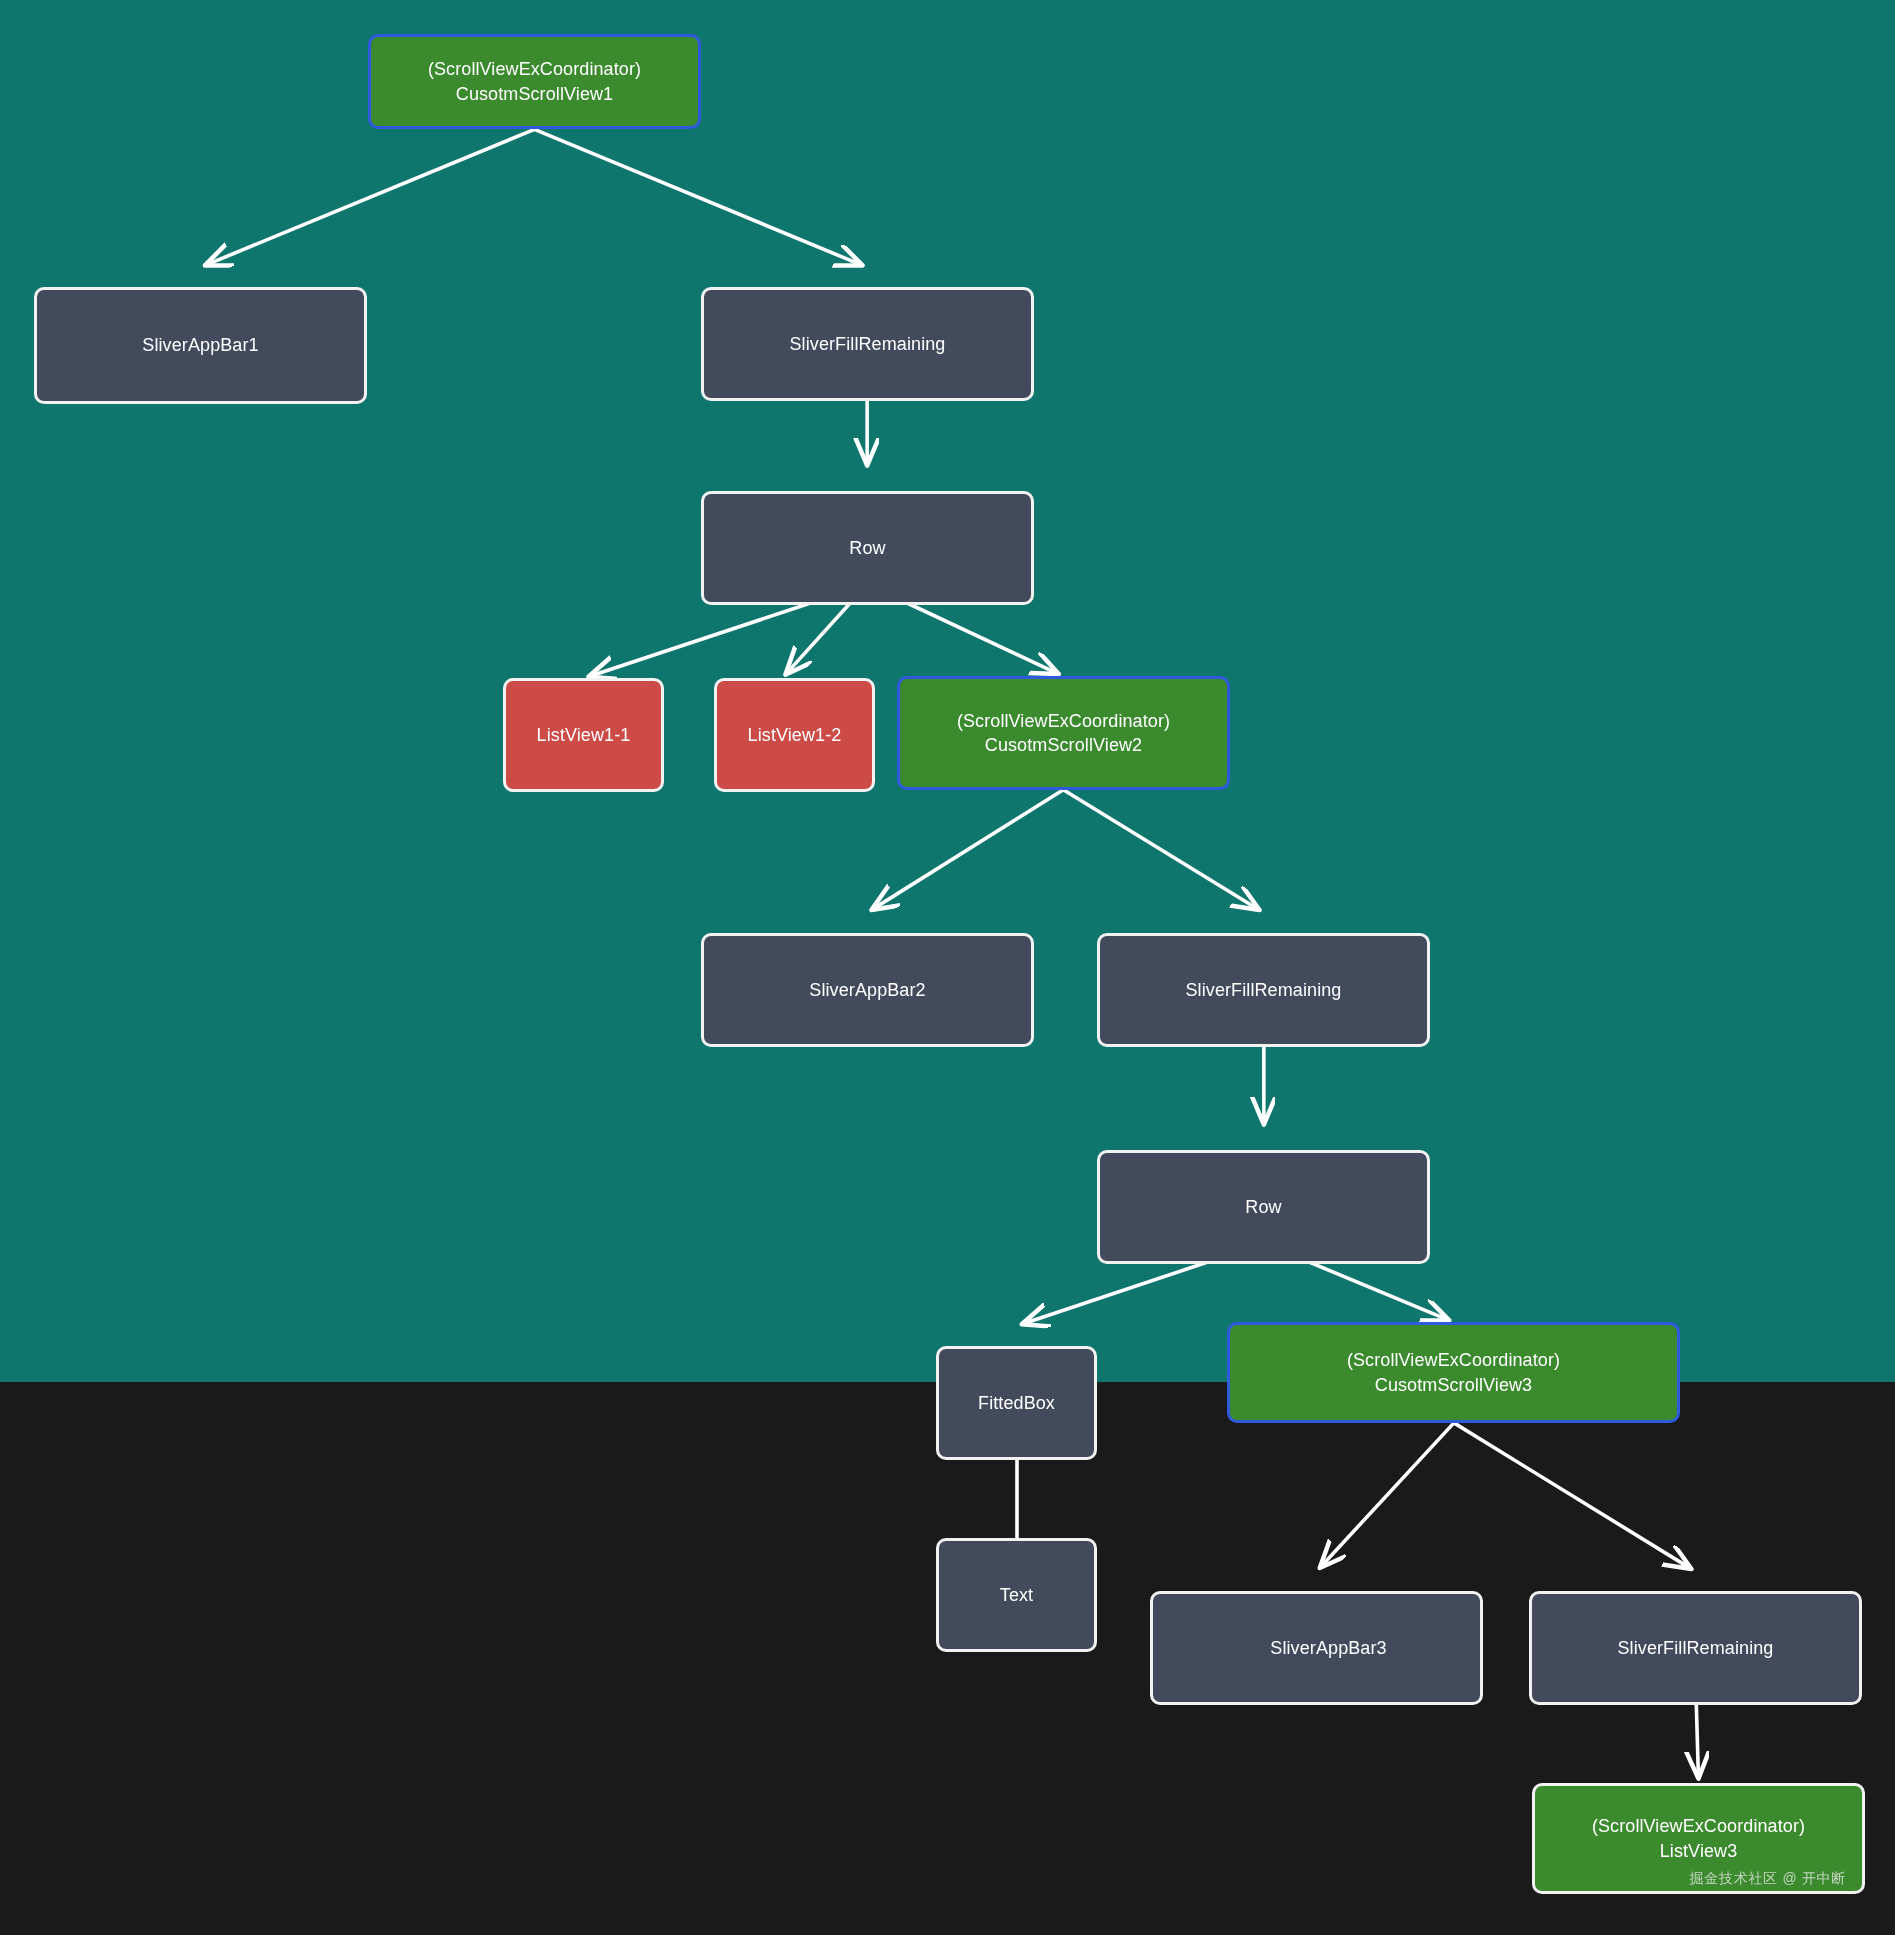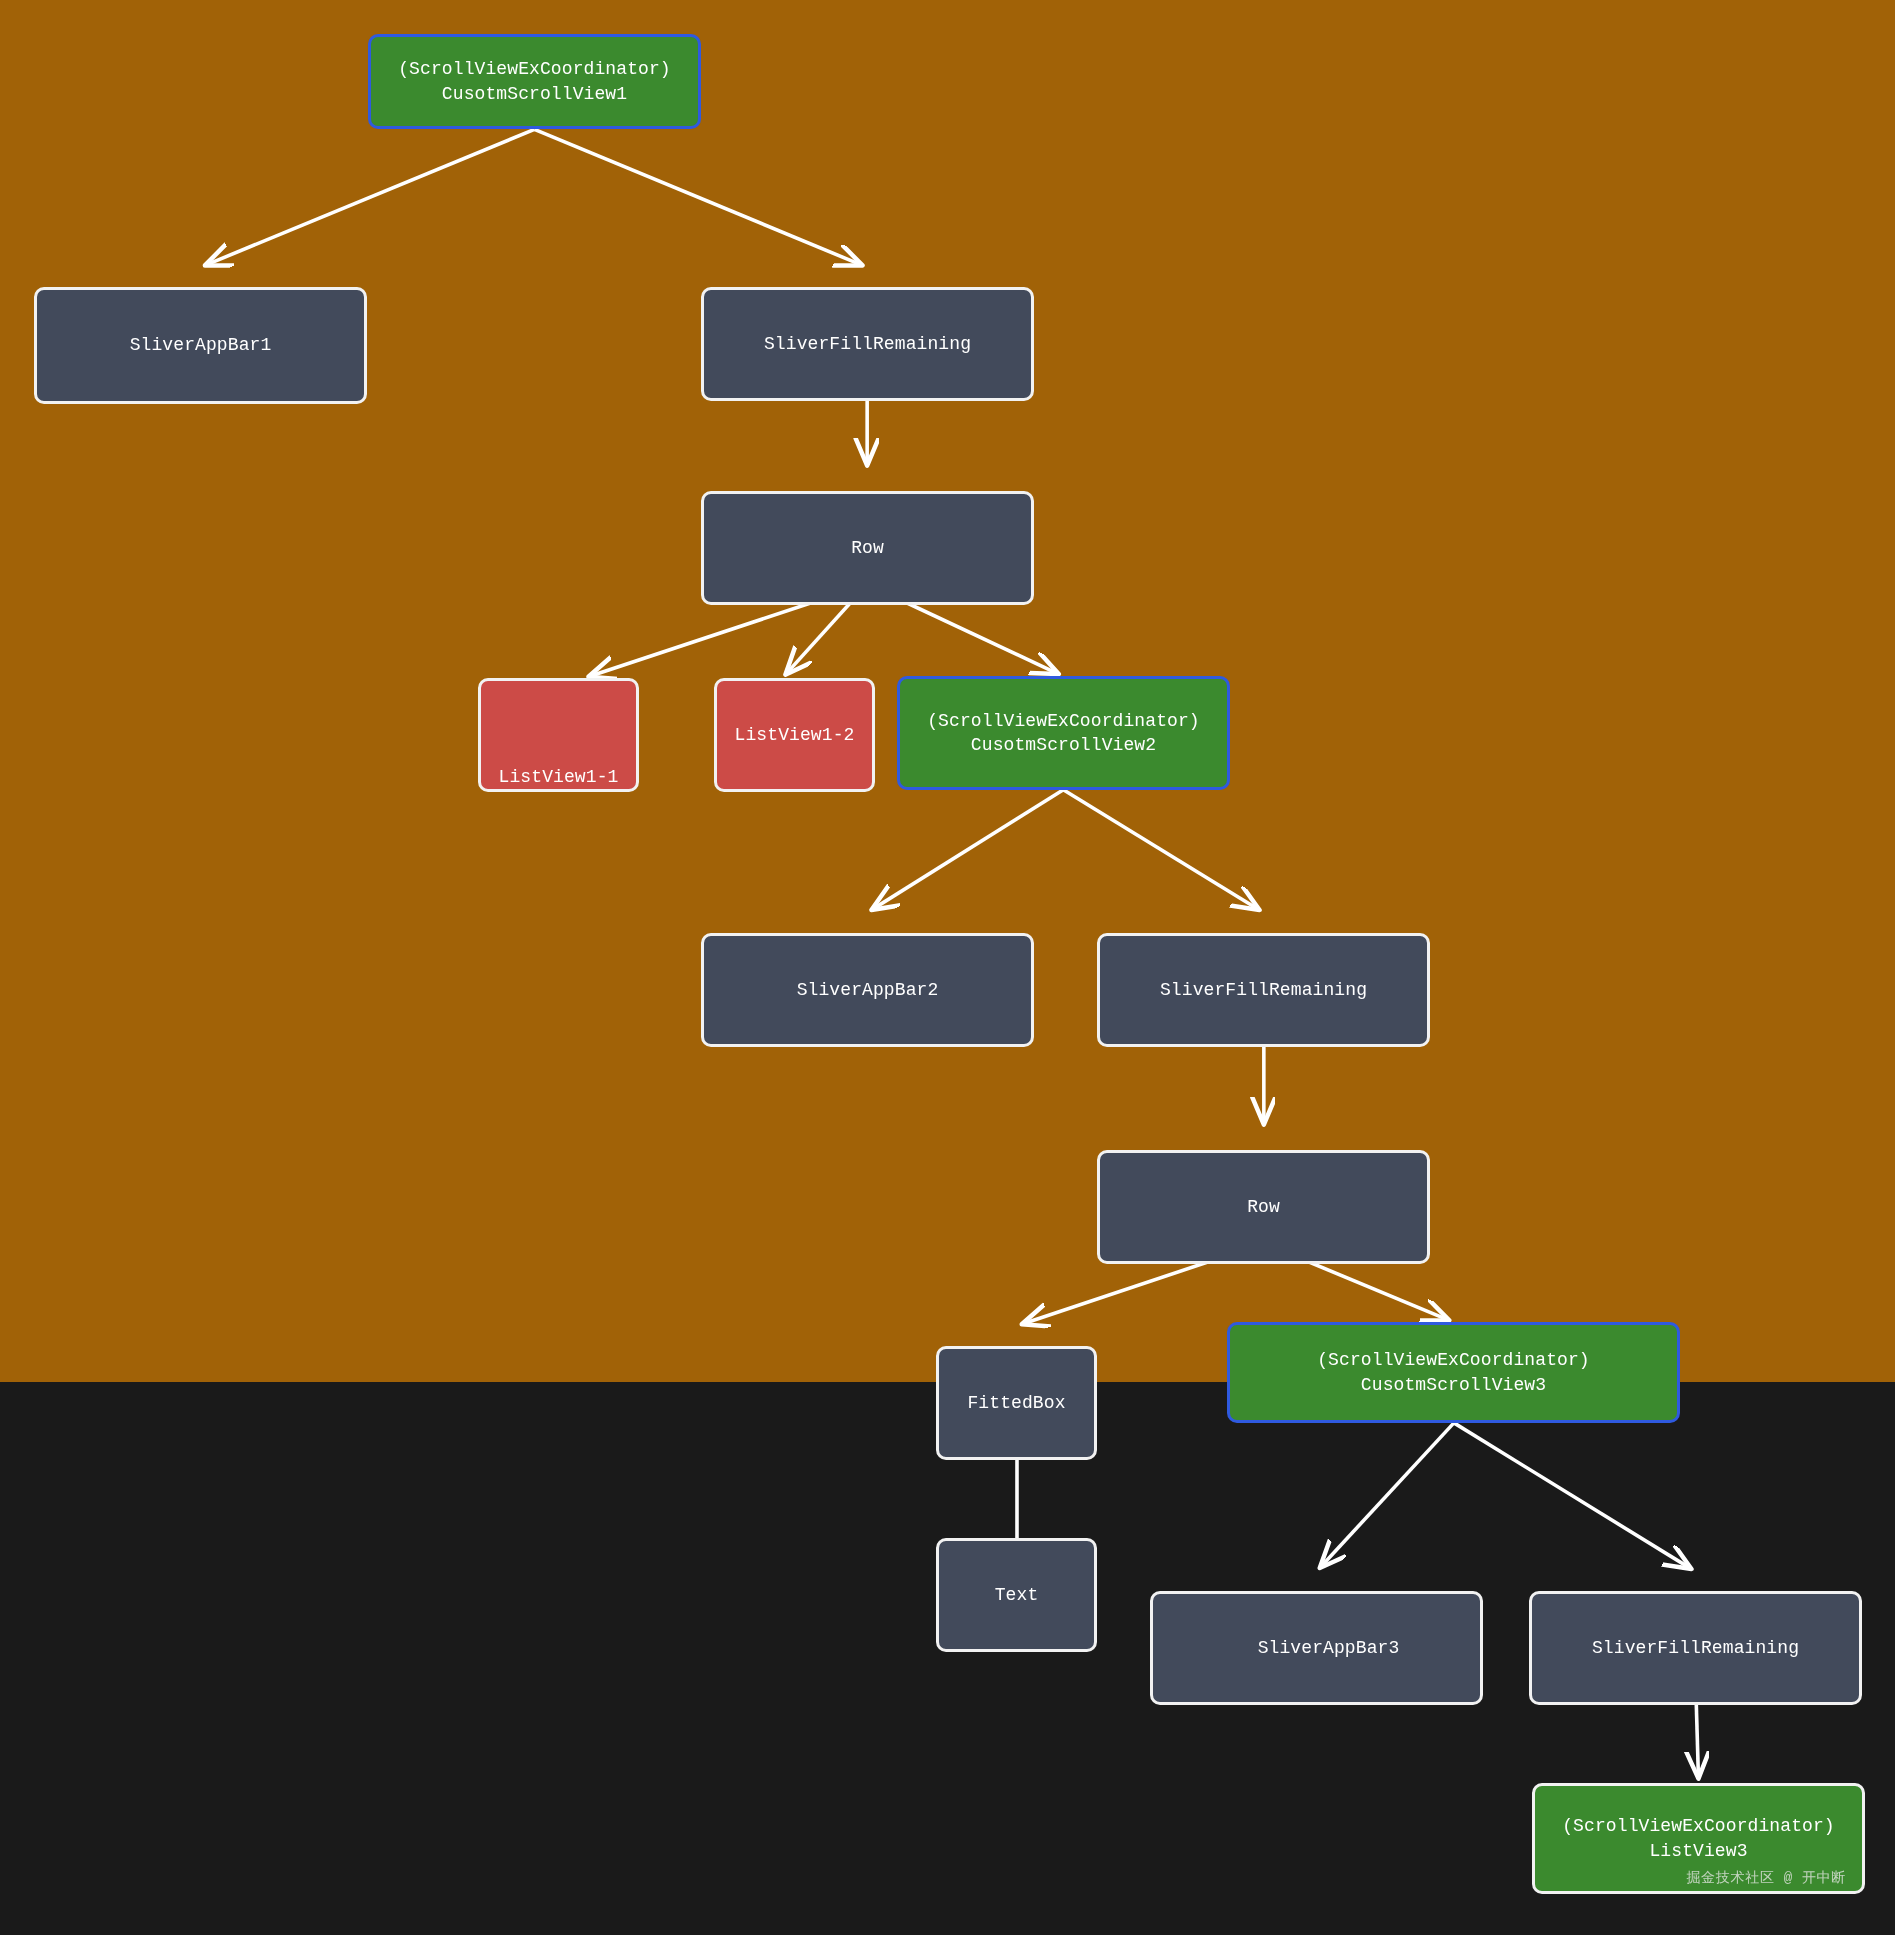--- a/index.html
+++ b/index.html
@@ -10,22 +10,21 @@
   body {
     width: 1896px;
     height: 1936px;
     overflow: hidden;
     font-family: "Liberation Sans", "DejaVu Sans", sans-serif;
   }
   #diagram-canvas {
     position: relative;
     width: 1896px;
     height: 1382px;
-    background: #a16207;
-    font-family: Liberation Mono, monospace;
+    background: #0f766e;
   }
   svg#edge-layer {
     position: absolute;
     top: 0;
     left: 0;
     width: 1896px;
     height: 1936px;
     pointer-events: none;
   }
   .node {
@@ -111,21 +110,21 @@
       </div>
       <div class="node node-kind-gray" style="left: 34px; top: 267px; width: 333px; height: 117px;">
         <span class="node-line">SliverAppBar1</span>
       </div>
       <div class="node node-kind-gray" style="left: 701px; top: 267px; width: 333px; height: 114px;">
         <span class="node-line">SliverFillRemaining</span>
       </div>
       <div class="node node-kind-gray" style="left: 701px; top: 471px; width: 333px; height: 114px;">
         <span class="node-line">Row</span>
       </div>
-      <div class="node node-kind-red" style="left: 478px; top: 678px; width: 161px; height: 114px; justify-content: flex-end;">
+      <div class="node node-kind-red" style="left: 503px; top: 678px; width: 161px; height: 114px;">
         <span class="node-line">ListView1-1</span>
       </div>
       <div class="node node-kind-red" style="left: 714px; top: 678px; width: 161px; height: 114px;">
         <span class="node-line">ListView1-2</span>
       </div>
       <div class="node node-kind-green-blue" style="left: 897px; top: 676px; width: 333px; height: 114px;">
         <span class="node-line">(ScrollViewExCoordinator)</span>
         <span class="node-line">CusotmScrollView2</span>
       </div>
       <div class="node node-kind-gray" style="left: 701px; top: 913px; width: 333px; height: 114px;">

